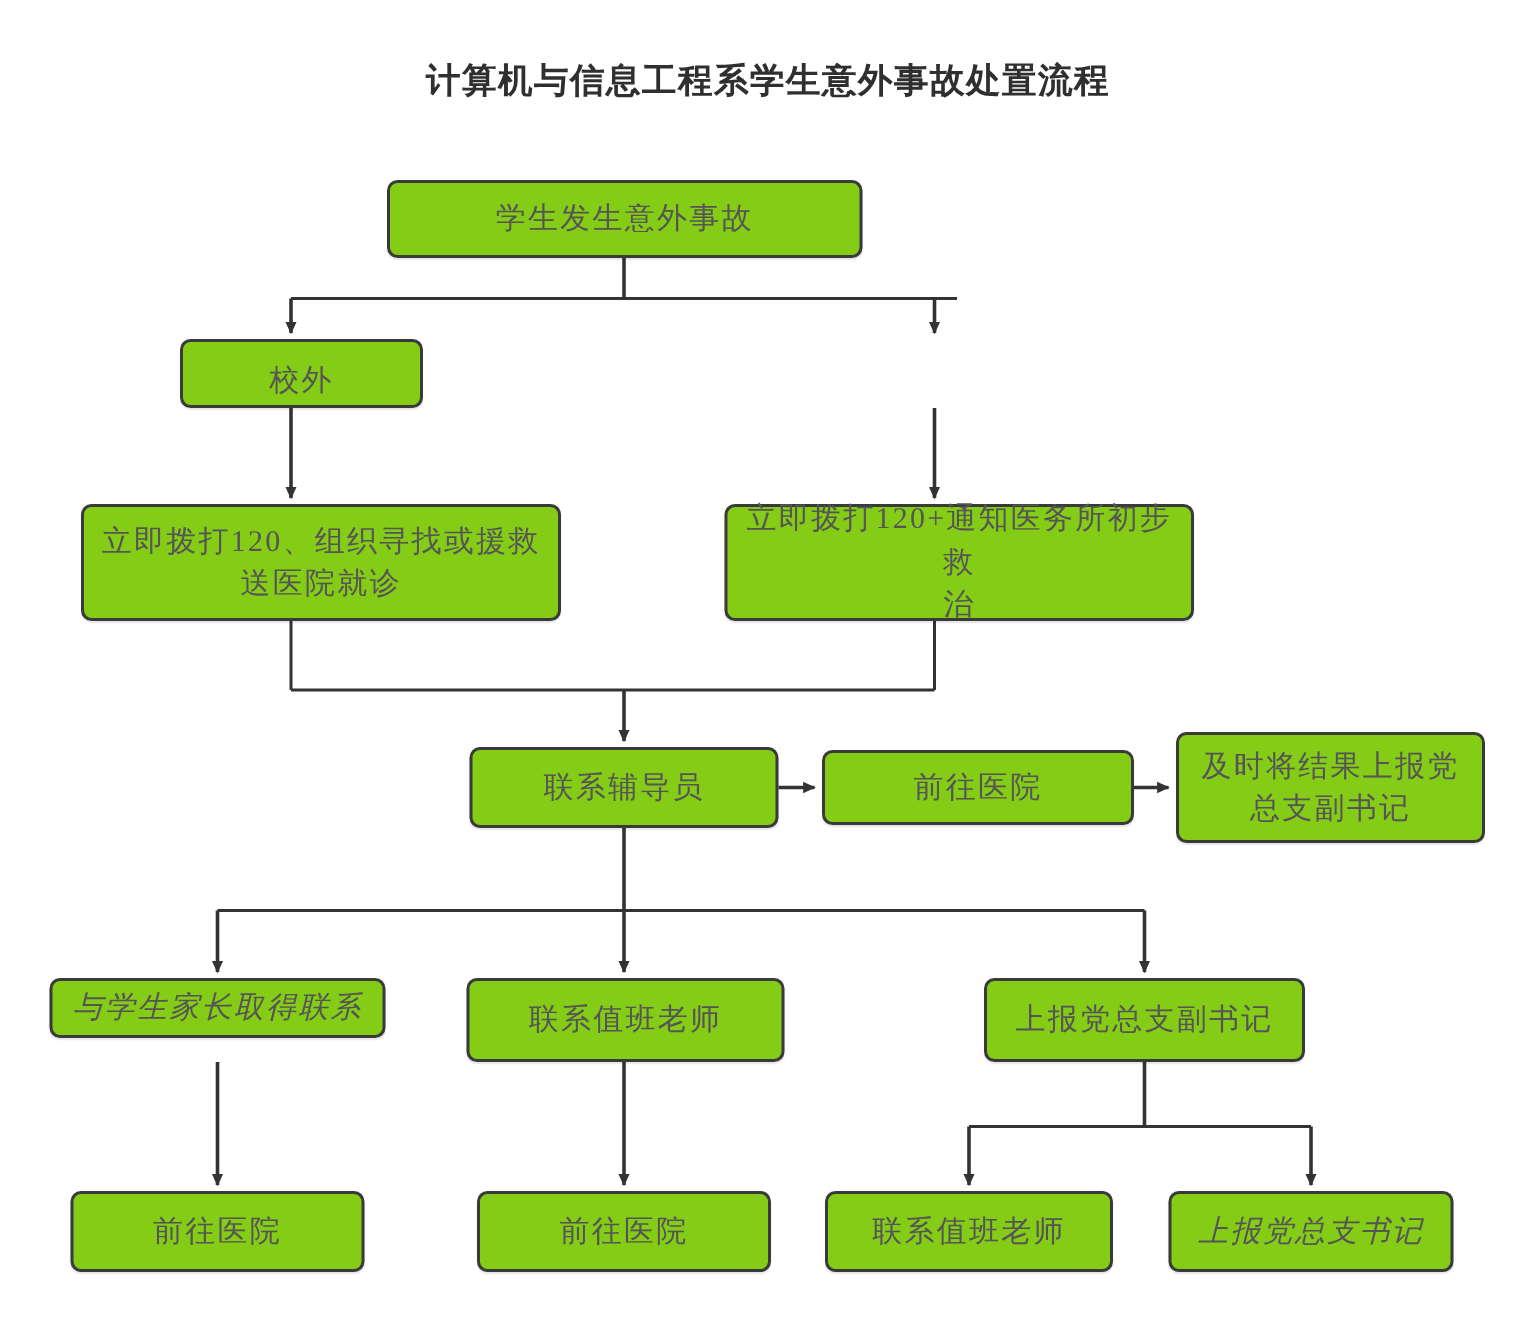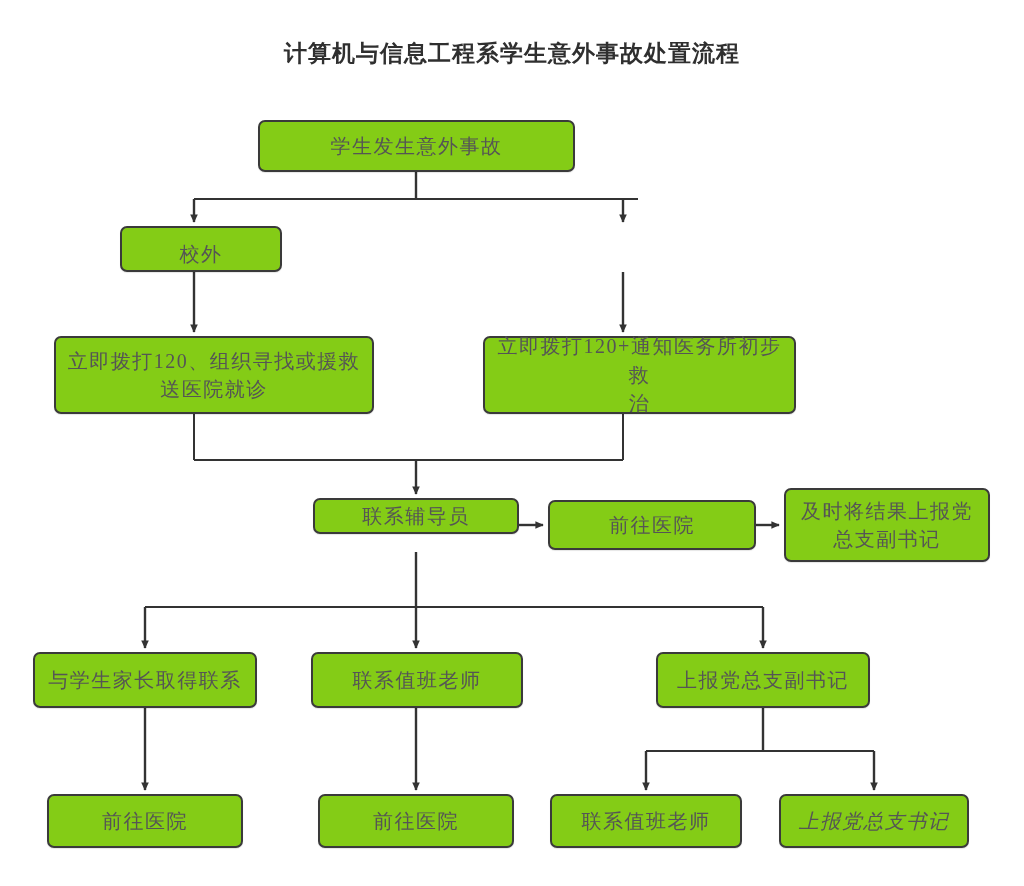--- a/index.html
+++ b/index.html
@@ -119,34 +119,34 @@
   <div class="node" style="left:34px; top:336px; width:320px; height:78px;margin-left:20px;">
     <span class="txt">立即拨打120、组织寻找或援救
 送医院就诊</span>
   </div>
 
   <div class="node" style="left:483px; top:336px; width:313px; height:78px;">
     <span class="txt">立即拨打120+通知医务所初步救
 治</span>
   </div>
 
-  <div class="node" style="left:313px; top:498px; width:206px; height:36px;">
+  <div class="node" style="left:313px; top:498px; width:206px; height:54px;">
     <span class="txt">联系辅导员</span>
   </div>
 
   <div class="node" style="left:548px; top:500px; width:208px; height:50px;">
     <span class="txt">前往医院</span>
   </div>
 
   <div class="node" style="left:784px; top:488px; width:206px; height:74px;">
     <span class="txt">及时将结果上报党
 总支副书记</span>
   </div>
 
-  <div class="node" style="left:33px; top:652px; width:224px; height:56px;">
+  <div class="node" style="left:33px; top:652px; width:224px; height:40px;font-style:italic;">
     <span class="txt">与学生家长取得联系</span>
   </div>
 
   <div class="node" style="left:311px; top:652px; width:212px; height:56px;">
     <span class="txt">联系值班老师</span>
   </div>
 
   <div class="node" style="left:656px; top:652px; width:214px; height:56px;">
     <span class="txt">上报党总支副书记</span>
   </div>

